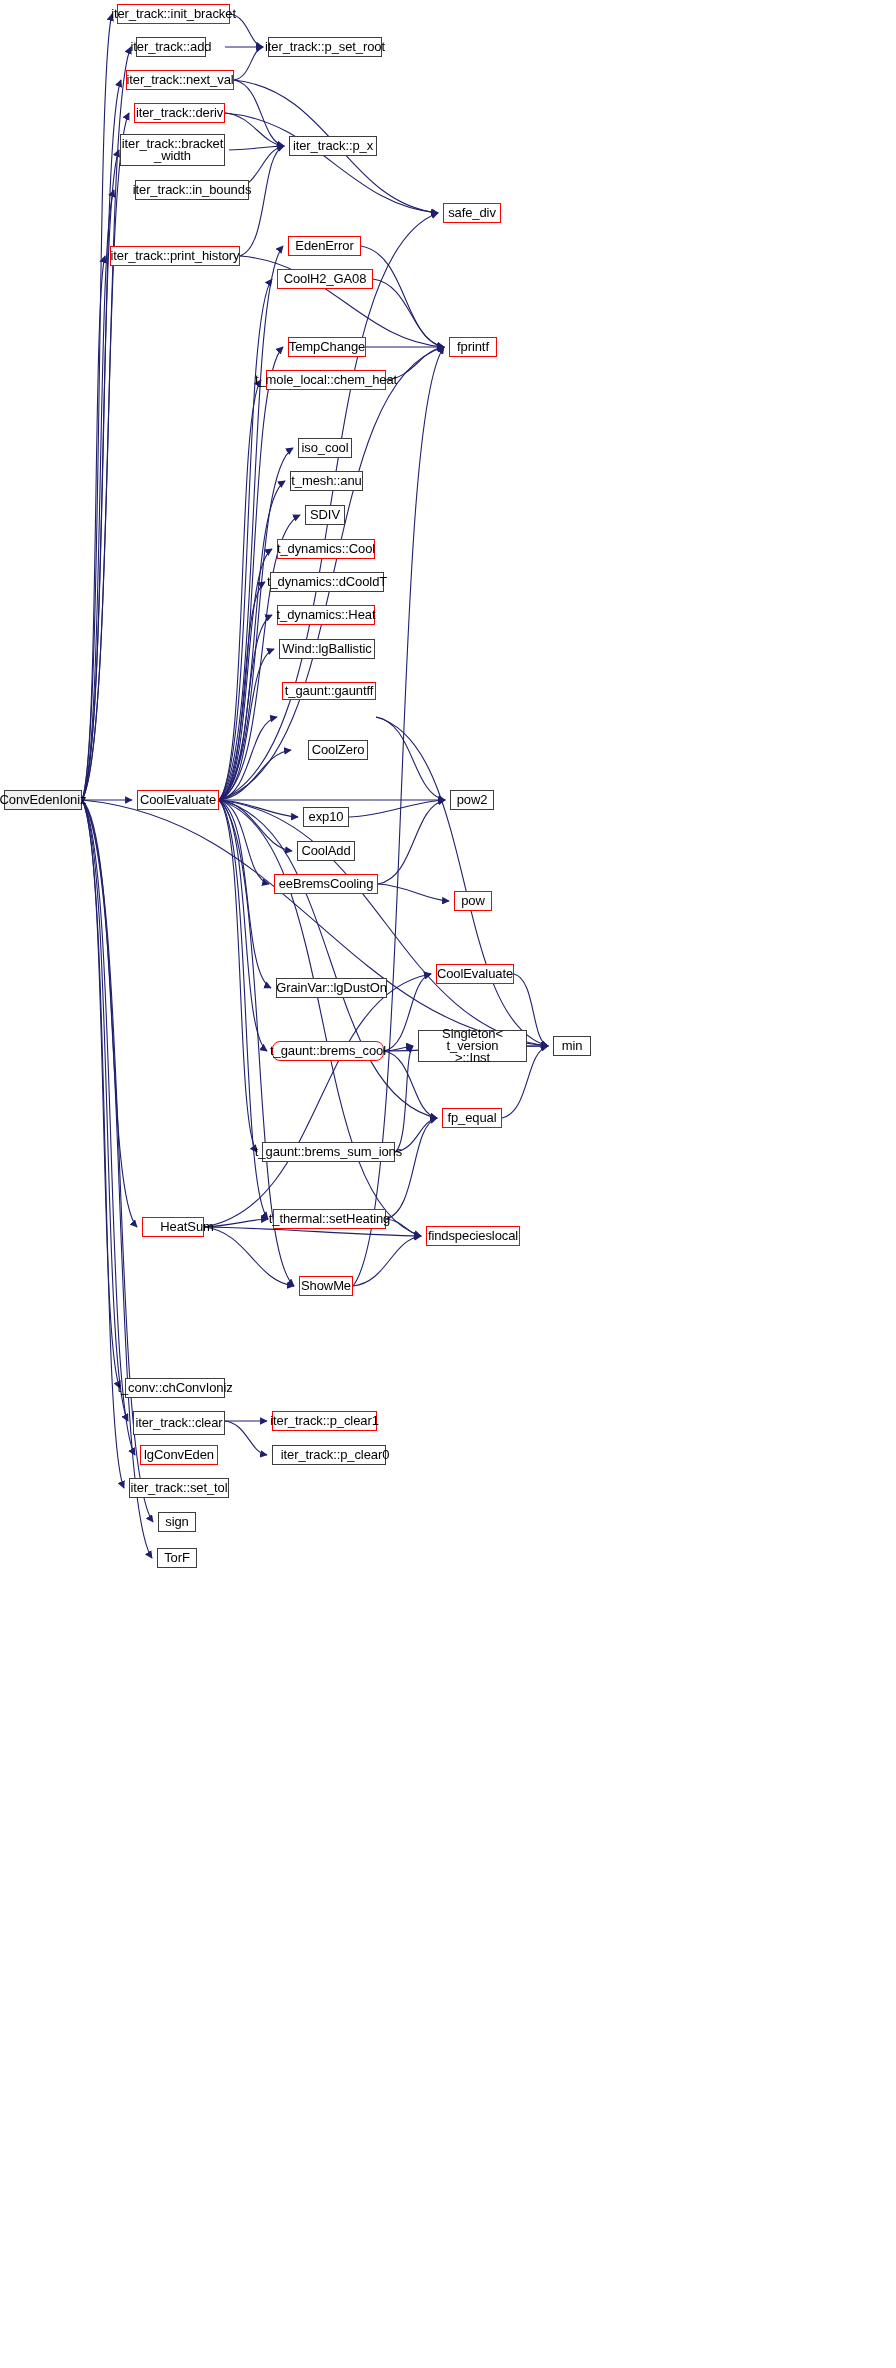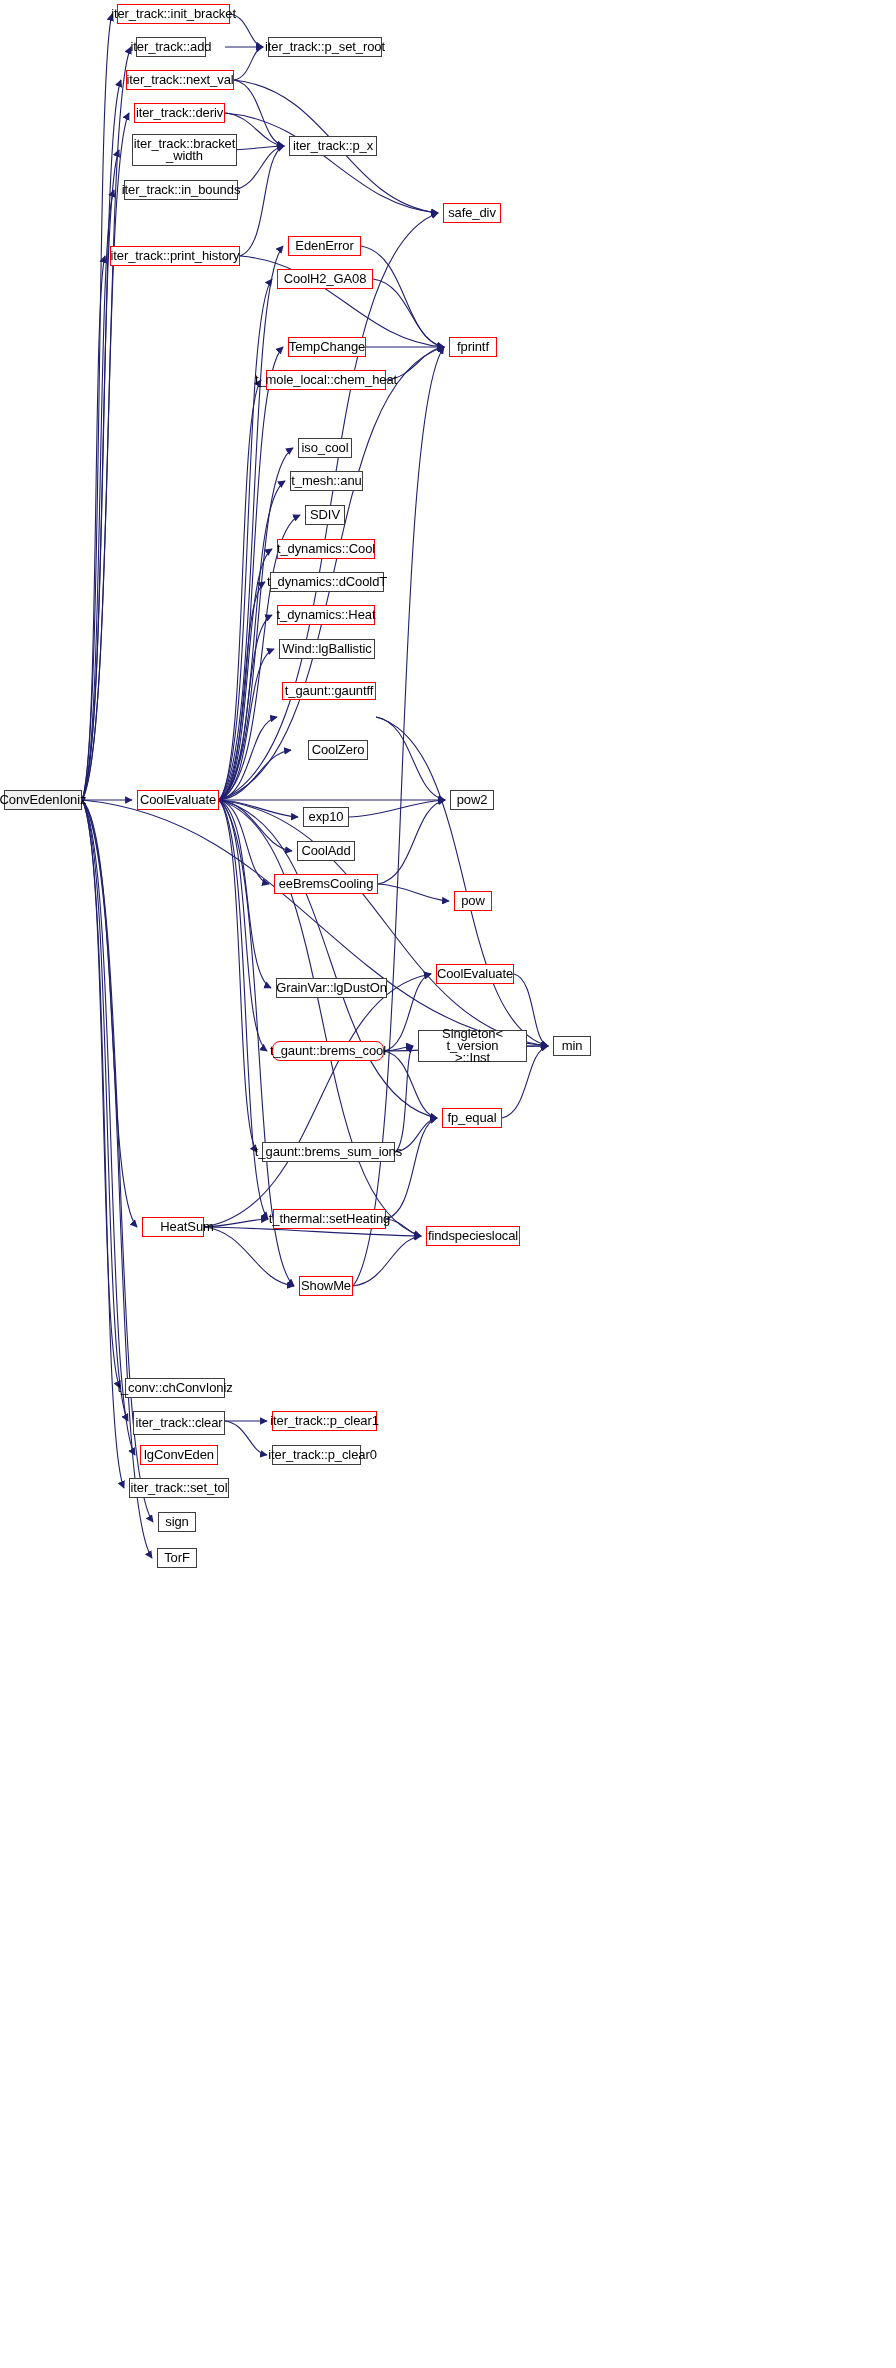--- a/index.html
+++ b/index.html
@@ -131,23 +131,23 @@
         <path d="M225,1421 C247.28487804878048,1423.72 249.71512195121952,1452.28 267,1455" marker-end="url(#arrow)" stroke="#1f1f6e" stroke-width="1.1" fill="none"></path>
       </g>
   </svg>
 <div class="node grey" style="left: 4px; top: 790px; width: 78px; height: 20px;"><span class="lbl">ConvEdenIoniz</span></div>
     <div class="node red" style="left: 117px; top: 4px; width: 113px; height: 20px;"><span class="lbl">iter_track::init_bracket</span></div>
     <div class="node" style="left: 136px; top: 37px; width: 70px; height: 20px;"><span class="lbl">iter_track::add</span></div>
     <div class="node" style="left: 268px; top: 37px; width: 114px; height: 20px;"><span class="lbl">iter_track::p_set_root</span></div>
     <div class="node red" style="left: 126px; top: 70px; width: 108px; height: 20px;"><span class="lbl">iter_track::next_val</span></div>
     <div class="node red" style="left: 134px; top: 103px; width: 91px; height: 20px;"><span class="lbl">iter_track::deriv</span></div>
     <div class="node" style="left: 289px; top: 136px; width: 88px; height: 20px;"><span class="lbl">iter_track::p_x</span></div>
-    <div class="node" style="left: 132px; top: 134px; width: 105px; height: 32px;"><span class="lbl">iter_track::bracket
+    <div class="node" style="left: 120px; top: 134px; width: 105px; height: 32px;"><span class="lbl">iter_track::bracket
 _width</span></div>
-    <div class="node" style="left: 124px; top: 180px; width: 114px; height: 20px;"><span class="lbl">iter_track::in_bounds</span></div>
+    <div class="node" style="left: 135px; top: 180px; width: 114px; height: 20px;"><span class="lbl">iter_track::in_bounds</span></div>
     <div class="node red" style="left: 443px; top: 203px; width: 58px; height: 20px;"><span class="lbl">safe_div</span></div>
     <div class="node red" style="left: 110px; top: 246px; width: 130px; height: 20px;"><span class="lbl">iter_track::print_history</span></div>
     <div class="node red" style="left: 288px; top: 236px; width: 73px; height: 20px;"><span class="lbl">EdenError</span></div>
     <div class="node red" style="left: 277px; top: 269px; width: 96px; height: 20px;"><span class="lbl">CoolH2_GA08</span></div>
     <div class="node red" style="left: 449px; top: 337px; width: 48px; height: 20px;"><span class="lbl">fprintf</span></div>
     <div class="node red" style="left: 288px; top: 337px; width: 78px; height: 20px;"><span class="lbl">TempChange</span></div>
     <div class="node red" style="left: 266px; top: 370px; width: 120px; height: 20px;"><span class="lbl">t_mole_local::chem_heat</span></div>
     <div class="node" style="left: 298px; top: 438px; width: 54px; height: 20px;"><span class="lbl">iso_cool</span></div>
     <div class="node" style="left: 290px; top: 471px; width: 73px; height: 20px;"><span class="lbl">t_mesh::anu</span></div>
     <div class="node" style="left: 305px; top: 505px; width: 40px; height: 20px;"><span class="lbl">SDIV</span></div>
@@ -172,17 +172,17 @@
     <div class="node red" style="left: 442px; top: 1108px; width: 60px; height: 20px;"><span class="lbl">fp_equal</span></div>
     <div class="node" style="left: 262px; top: 1142px; width: 133px; height: 20px;"><span class="lbl">t_gaunt::brems_sum_ions</span></div>
     <div class="node red" style="left: 273px; top: 1209px; width: 113px; height: 20px;"><span class="lbl">t_thermal::setHeating</span></div>
     <div class="node red" style="left: 426px; top: 1226px; width: 94px; height: 20px;"><span class="lbl">findspecieslocal</span></div>
     <div class="node red" style="left: 142px; top: 1217px; width: 62px; height: 20px; padding-left: 28px;"><span class="lbl">HeatSum</span></div>
     <div class="node red" style="left: 299px; top: 1276px; width: 54px; height: 20px;"><span class="lbl">ShowMe</span></div>
     <div class="node" style="left: 125px; top: 1378px; width: 100px; height: 20px;"><span class="lbl">t_conv::chConvIoniz</span></div>
     <div class="node" style="left: 133px; top: 1411px; width: 92px; height: 24px;"><span class="lbl">iter_track::clear</span></div>
     <div class="node red" style="left: 272px; top: 1411px; width: 105px; height: 20px;"><span class="lbl">iter_track::p_clear1</span></div>
     <div class="node red" style="left: 140px; top: 1445px; width: 78px; height: 20px;"><span class="lbl">lgConvEden</span></div>
-    <div class="node" style="left: 272px; top: 1445px; width: 89px; height: 20px; padding-left: 12px;"><span class="lbl">iter_track::p_clear0</span></div>
+    <div class="node" style="left: 272px; top: 1445px; width: 114px; height: 20px; padding-left: 12px;"><span class="lbl">iter_track::p_clear0</span></div>
     <div class="node" style="left: 129px; top: 1478px; width: 100px; height: 20px;"><span class="lbl">iter_track::set_tol</span></div>
     <div class="node" style="left: 158px; top: 1512px; width: 38px; height: 20px;"><span class="lbl">sign</span></div>
     <div class="node" style="left: 157px; top: 1548px; width: 40px; height: 20px;"><span class="lbl">TorF</span></div>
   </div>
 
 </body></html>

